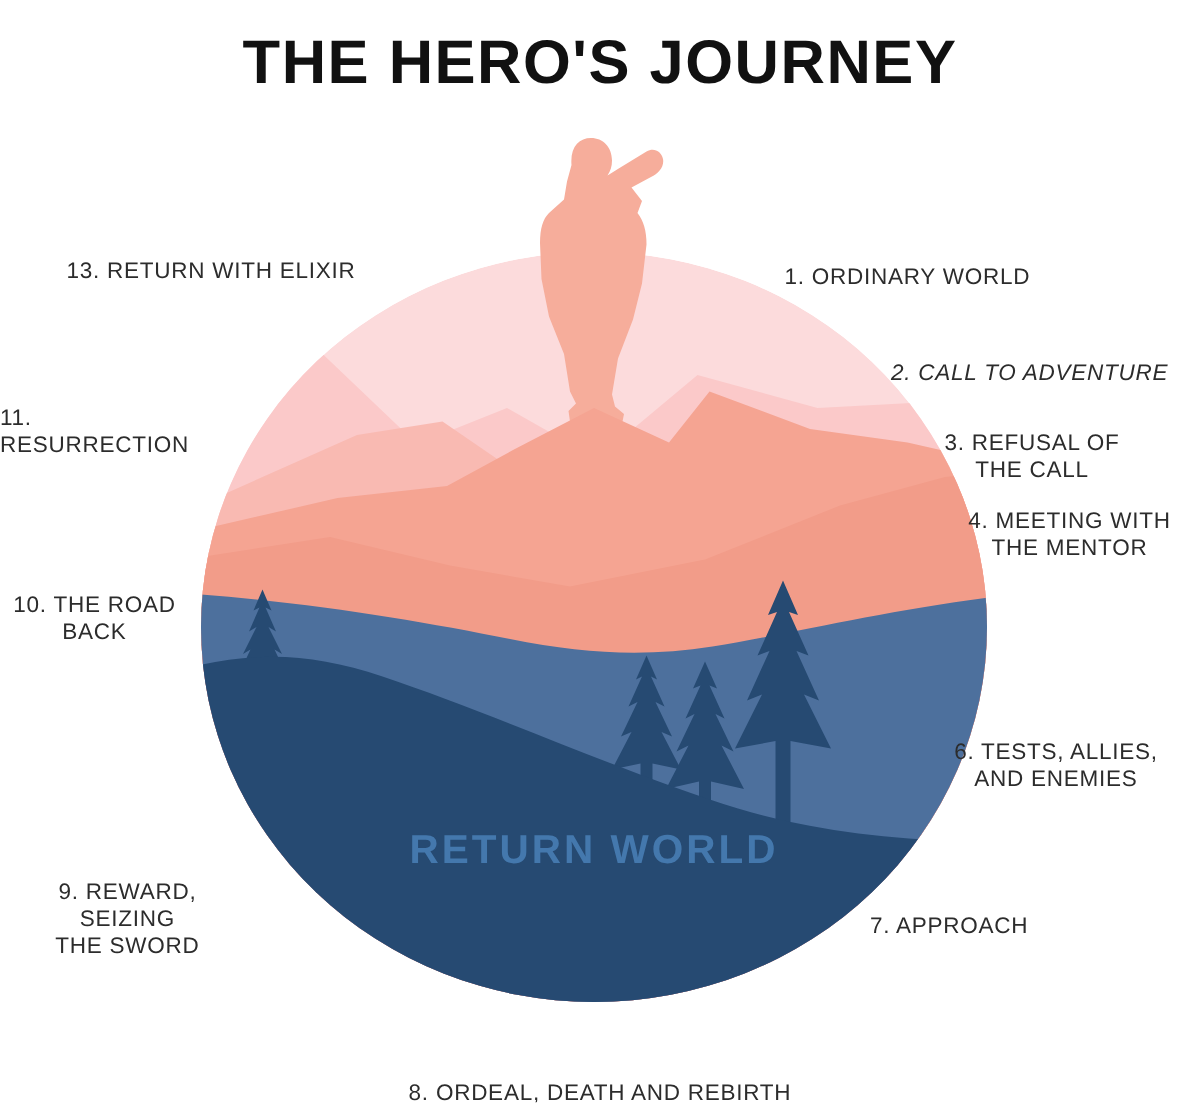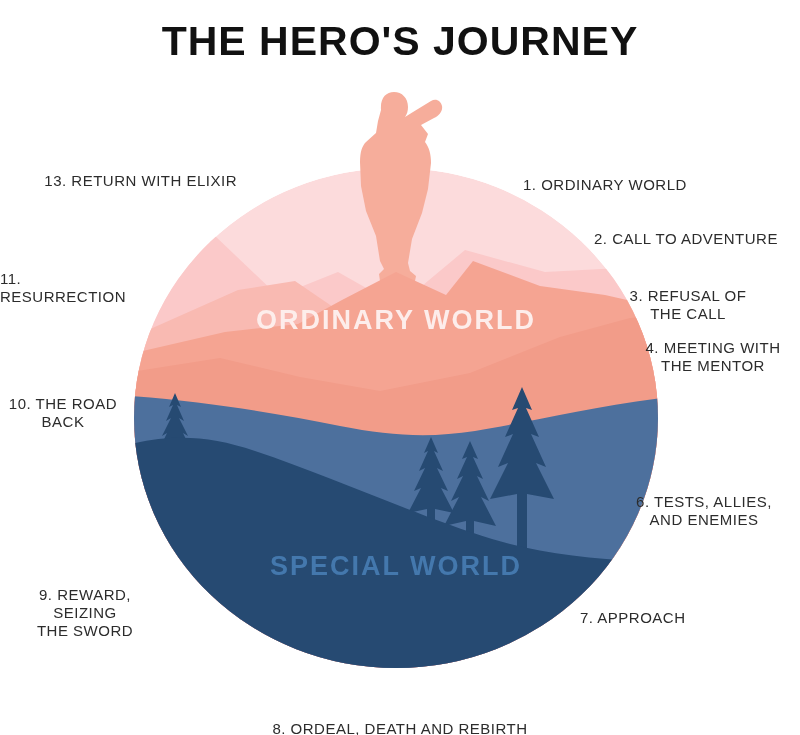--- a/index.html
+++ b/index.html
@@ -8,21 +8,21 @@
   .illustration{position:absolute;left:0;top:0;width:800px;height:735px;}
   .title{
     position:absolute;left:0;top:18px;width:800px;text-align:center;
     font-size:41px;font-weight:800;letter-spacing:1px;color:#111111;
   }
   .stage-label{
     position:absolute;font-size:15px;line-height:18px;letter-spacing:.5px;
     color:#2c2c2c;white-space:pre-line;
   }
   .s1 {left:523px;top:176px;}
-  .s2 {left:594px;top:230px;}
+  .s2 {left:594px;top:240px;font-style:italic;}
   .s3 {left:618px;top:287px;width:140px;text-align:center;}
   .s4 {left:643px;top:339px;width:140px;text-align:center;}
   .s5 {left:648px;top:397px;width:150px;text-align:center;}
   .s6 {left:634px;top:493px;width:140px;text-align:center;}
   .s7 {left:580px;top:609px;}
   .s8 {left:0;top:720px;width:800px;text-align:center;}
   .s9 {left:5px;top:574px;width:160px;text-align:center;margin-top:12px;}
   .s10{left:0;top:395px;width:126px;text-align:center;}
   .s11{right:653px;top:270px;}
   .s12{right:563px;top:172px;text-align:right;}
@@ -65,22 +65,21 @@
       <path fill="#f29c89" d="M130,372 L220,358 L300,377 L380,391 L470,373 L560,337 L630,318 L662,315 L662,680 L130,680 Z"></path>
       <path fill="#4d709d" d="M130,396 C210,402 280,414 340,426 C390,436 430,438 475,431 C525,423 585,408 662,398 L662,680 L130,680 Z"></path>
       <path fill="#264a72" d="M175,393 L181,407 L177,405 L184,421 L179,418 L188,436 L183,433 L192,452 L179,449 L179,470 L171,470 L171,449 L158,452 L167,433 L162,436 L171,418 L166,421 L173,405 L169,407 Z"></path>
       <path fill="#264a72" d="M431,437 L438,453 L434,451 L443,471 L437,468 L448,491 L441,488 L454,513 L435,509 L435,535 L427,535 L427,509 L408,513 L421,488 L414,491 L425,468 L419,471 L428,451 L424,453 Z"></path>
       <path fill="#264a72" d="M470,441 L478,459 L473,457 L483,479 L477,476 L489,501 L481,497 L496,526 L474,521 L474,550 L466,550 L466,521 L444,526 L459,497 L451,501 L463,476 L457,479 L467,457 L462,459 Z"></path>
       <path fill="#264a72" d="M522,387 L532,410 L526,408 L539,437 L531,434 L546,467 L536,463 L554,499 L527,494 L527,548 L517,548 L517,494 L490,499 L508,463 L498,467 L513,434 L505,437 L518,408 L512,410 Z"></path>
       <path fill="#264a72" d="M130,444 C175,434 210,436 255,451 C330,476 420,517 492,539 C545,555 600,560 662,562 L662,680 L130,680 Z"></path>
     </g>
   </svg>
 
-  <div class="world-label ordinary-label">ORDINARY WORLD</div>
-  <div class="world-label special-label">SPECIAL WORLD</div>
+  <div class="world-label special-label">RETURN WORLD</div>
 
   <div class="stage-label s1">1. ORDINARY WORLD</div>
   <div class="stage-label s2">2. CALL TO ADVENTURE</div>
   <div class="stage-label s3">3. REFUSAL OF
 THE CALL</div>
   <div class="stage-label s4">4. MEETING WITH
 THE MENTOR</div>
   <div class="stage-label s6">6. TESTS, ALLIES,
 AND ENEMIES</div>
   <div class="stage-label s7">7. APPROACH</div>

